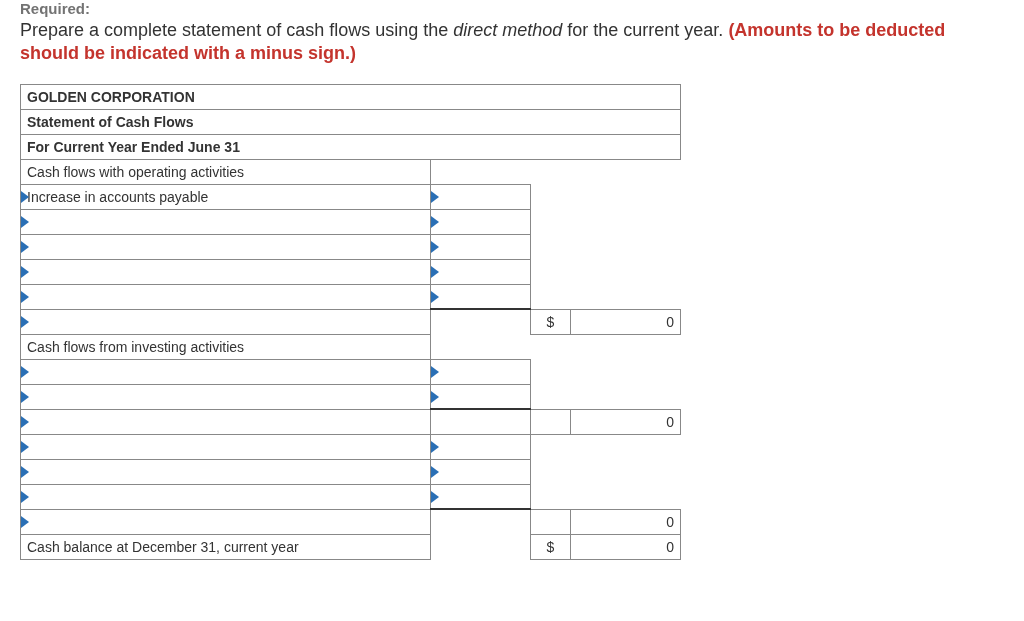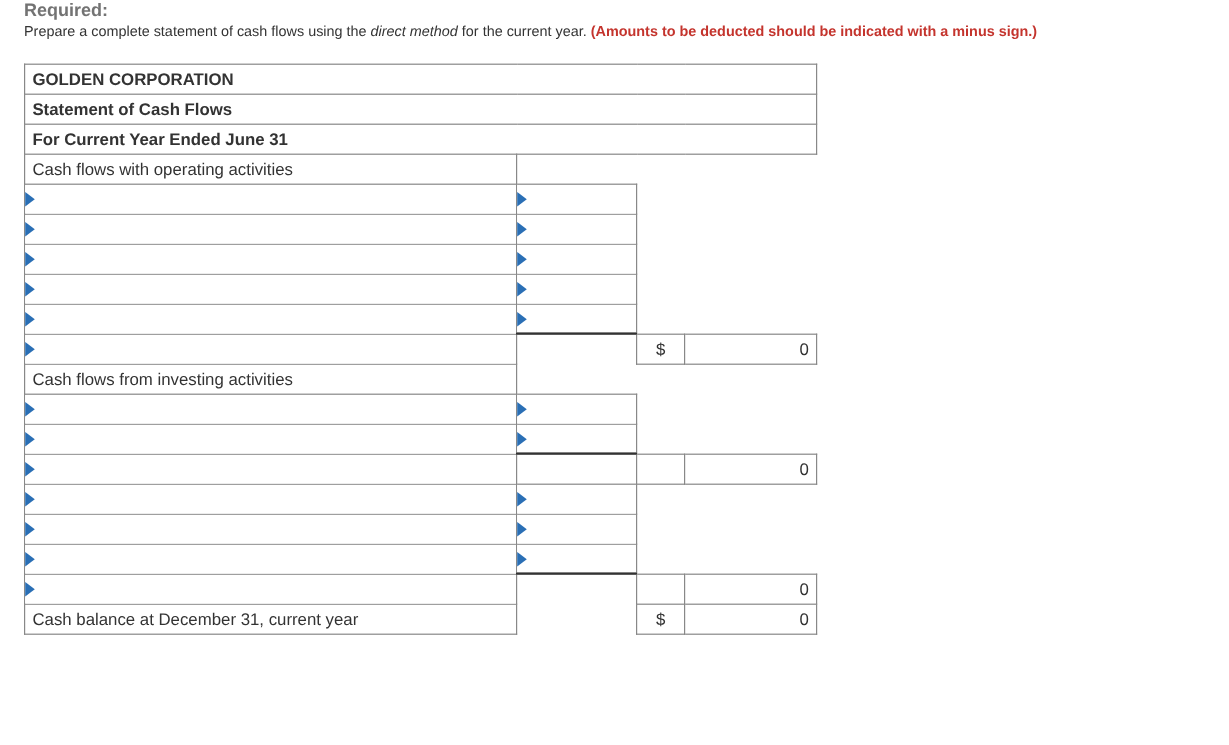--- a/index.html
+++ b/index.html
@@ -11,21 +11,21 @@
       background: #fff;
     }
     .header-block { margin-bottom: 18px; }
     .required-title {
       font-weight: bold;
       font-size: 15px;
       color: #737373;
       margin-bottom: 2px;
     }
     .instruction {
-      font-size: 12px;
+      font-size: 18px;
       line-height: 1.3;
       color: #333;
     }
     .instruction .italic { font-style: italic; }
     .instruction .bold-red { color: #c4342d; font-weight: bold; }
     .worksheet {
       border-collapse: collapse;
       width: 660px;
       table-layout: fixed;
     }
@@ -97,21 +97,21 @@
   </tr>
 
   <tr>
     <td class="section-label">Cash flows with operating activities</td>
     <td class="no-border"></td>
     <td class="no-border"></td>
     <td class="no-border"></td>
   </tr>
 
   <tr>
-    <td class="dropdown-cell indent"><span class="dropdown-marker"></span></td>
+    <td class="dropdown-cell indent"><span class="dropdown-marker"></span><span>Increase in accounts payable</span></td>
     <td class="dropdown-cell">
           <span class="dropdown-marker"></span>
         </td>
     <td class="no-border"></td>
     <td class="no-border"></td>
   </tr>
   <tr>
     <td class="dropdown-cell">
           <span class="dropdown-marker"></span>
         </td>

